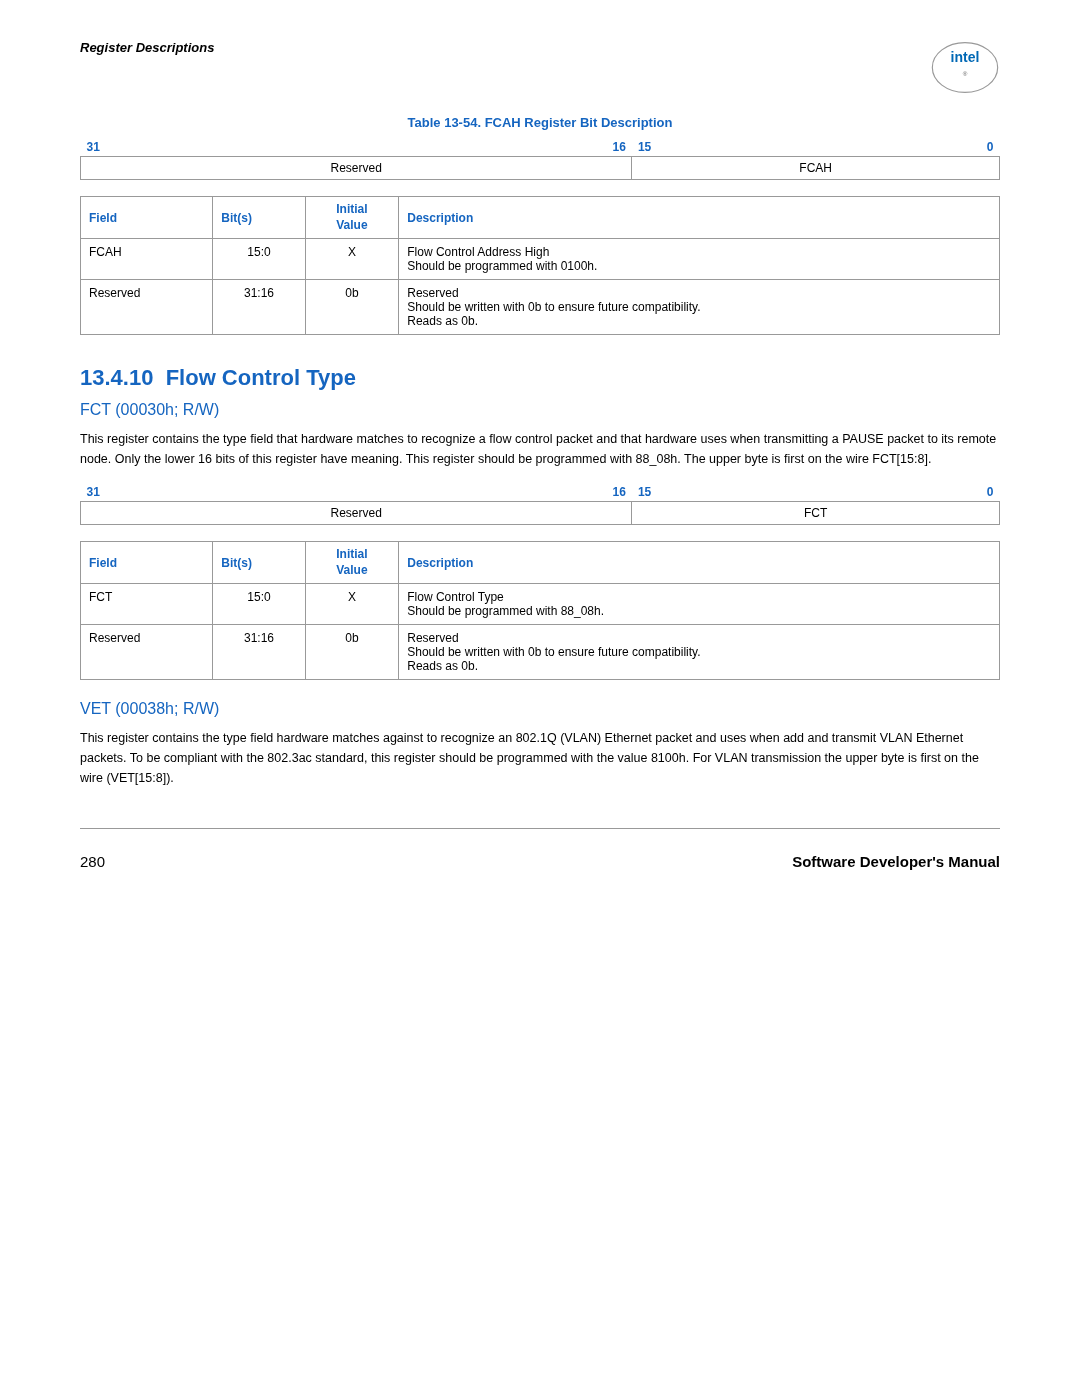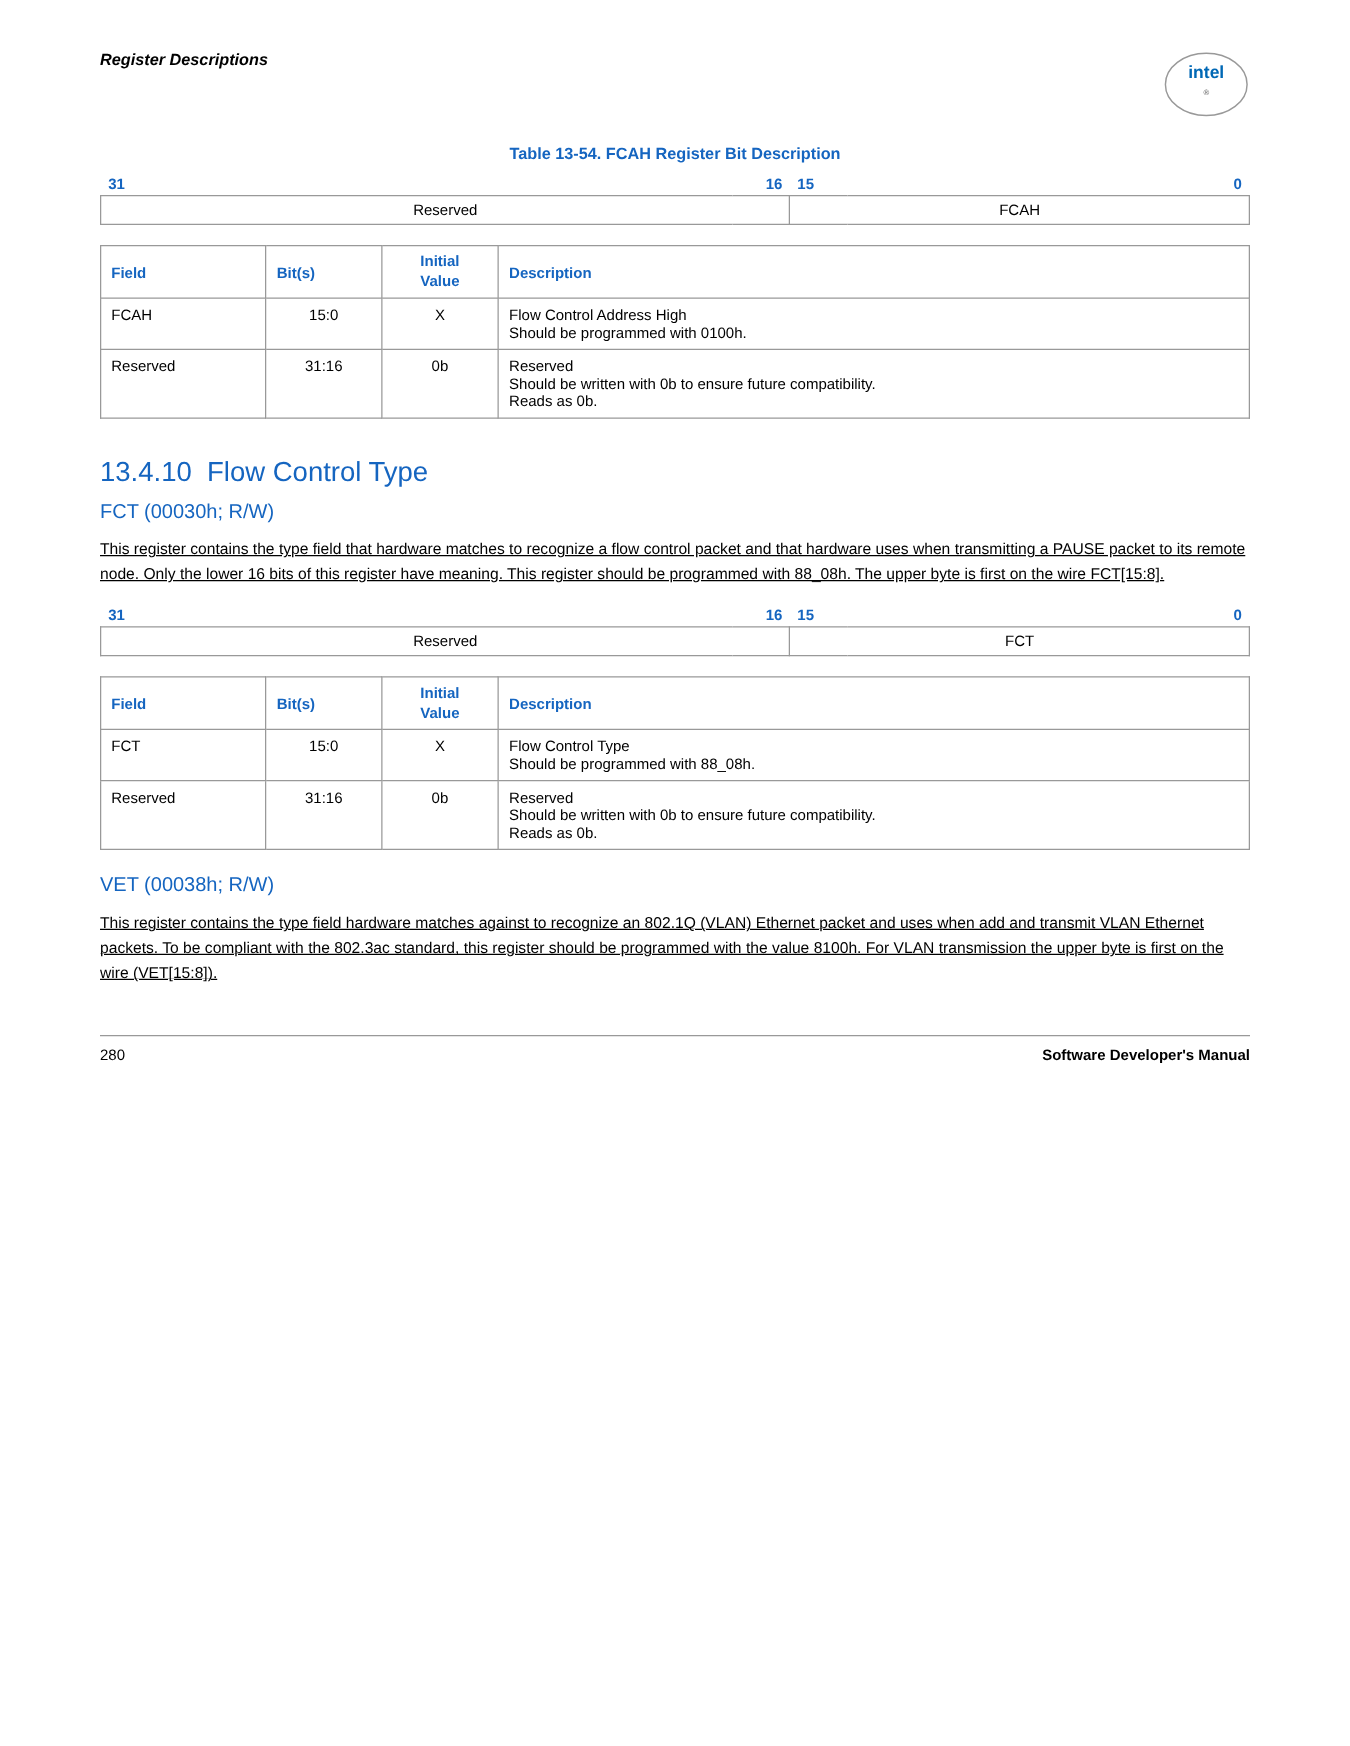--- a/index.html
+++ b/index.html
@@ -30,21 +30,21 @@
       font-weight: bold;
       font-size: 13px;
       color: #000;
     }
     .intel-logo {
       width: 70px;
       height: 55px;
     }
     .section-title {
       font-size: 22px;
-      font-weight: normal;
+      font-weight: bold;
       color: #1565C0;
       margin-top: 30px;
       margin-bottom: 10px;
     }
     .subsection-title {
       font-size: 16px;
       font-weight: normal;
       color: #1565C0;
       margin-bottom: 10px;
       margin-top: 6px;
@@ -115,30 +115,29 @@
     }
     .field-table .initial-value-header {
       text-align: center;
       line-height: 1.3;
     }
     .body-text {
       font-size: 12.5px;
       line-height: 1.6;
       margin-bottom: 14px;
       color: #000;
-      text-decoration: underline;
     }
     .footer {
       display: flex;
       justify-content: space-between;
       align-items: center;
       border-top: 1px solid #999;
       margin-top: 40px;
-      padding-top: 8px;
-      font-size: 12px;
+      padding-top: 24px;
+      font-size: 15px;
     }
     .footer-page {
       font-weight: normal;
     }
     .footer-doc {
       font-weight: bold;
     }
     .th-initial {
       text-align: center;
       color: #1565C0;

